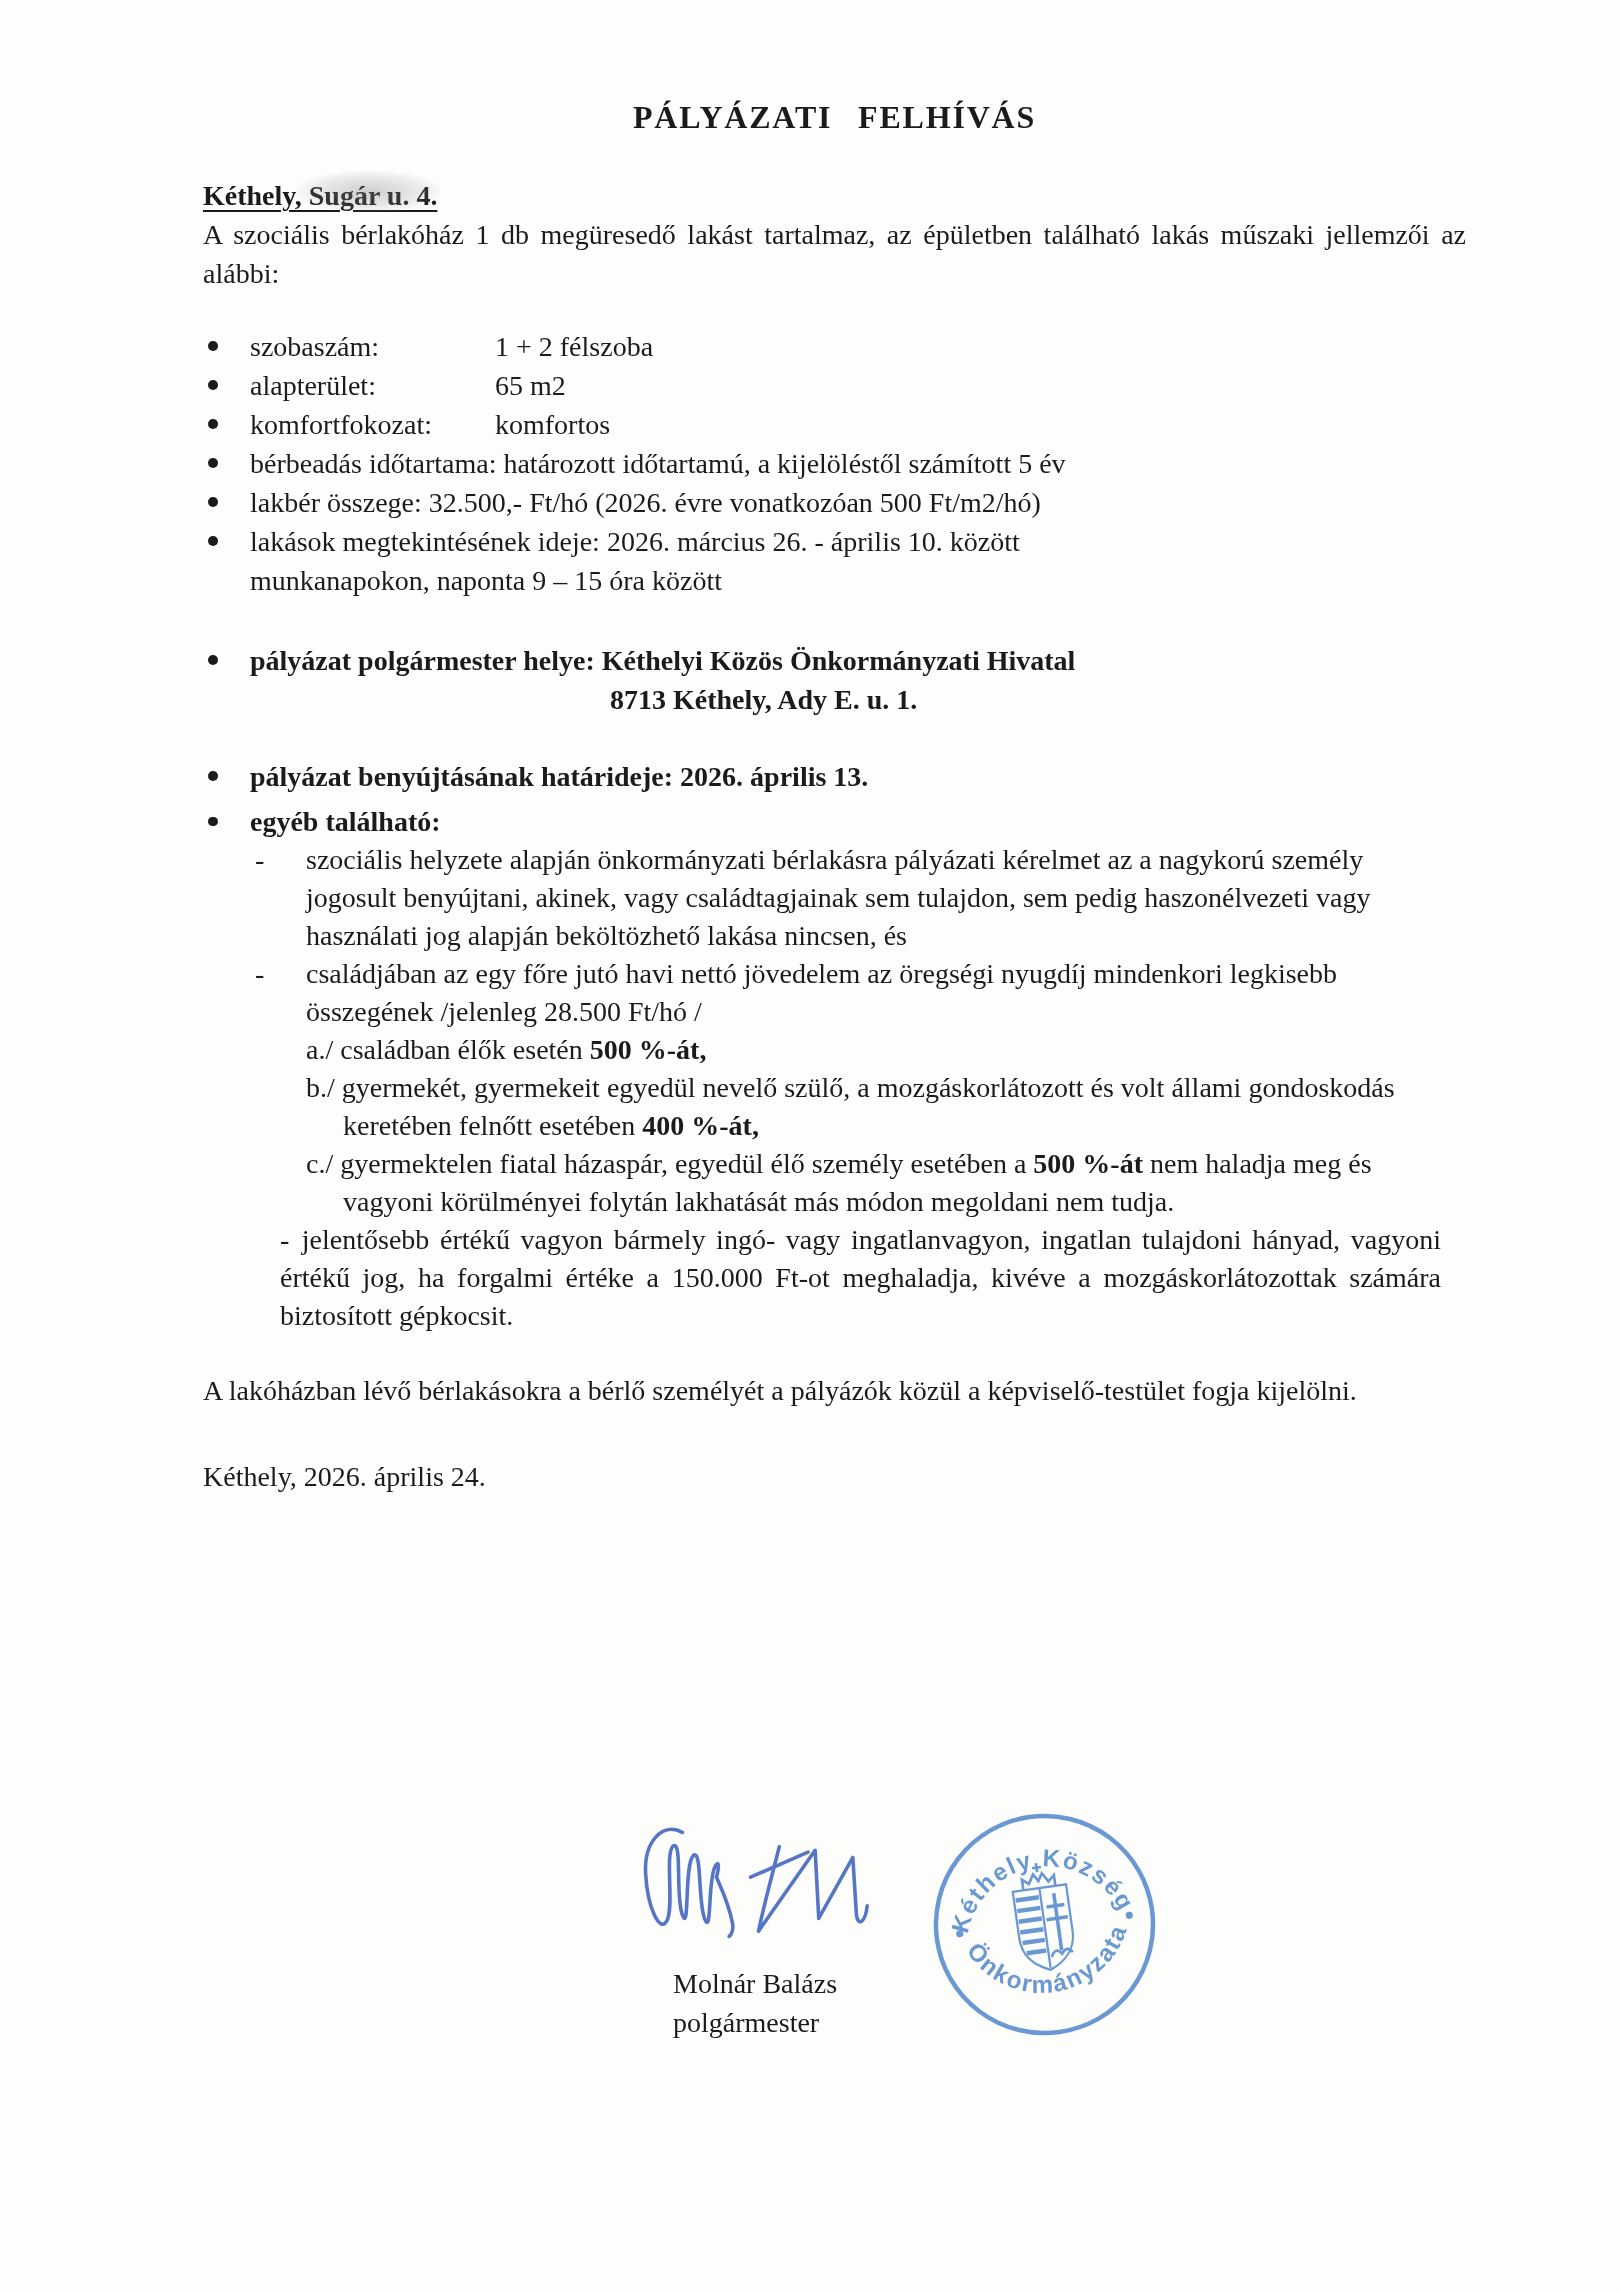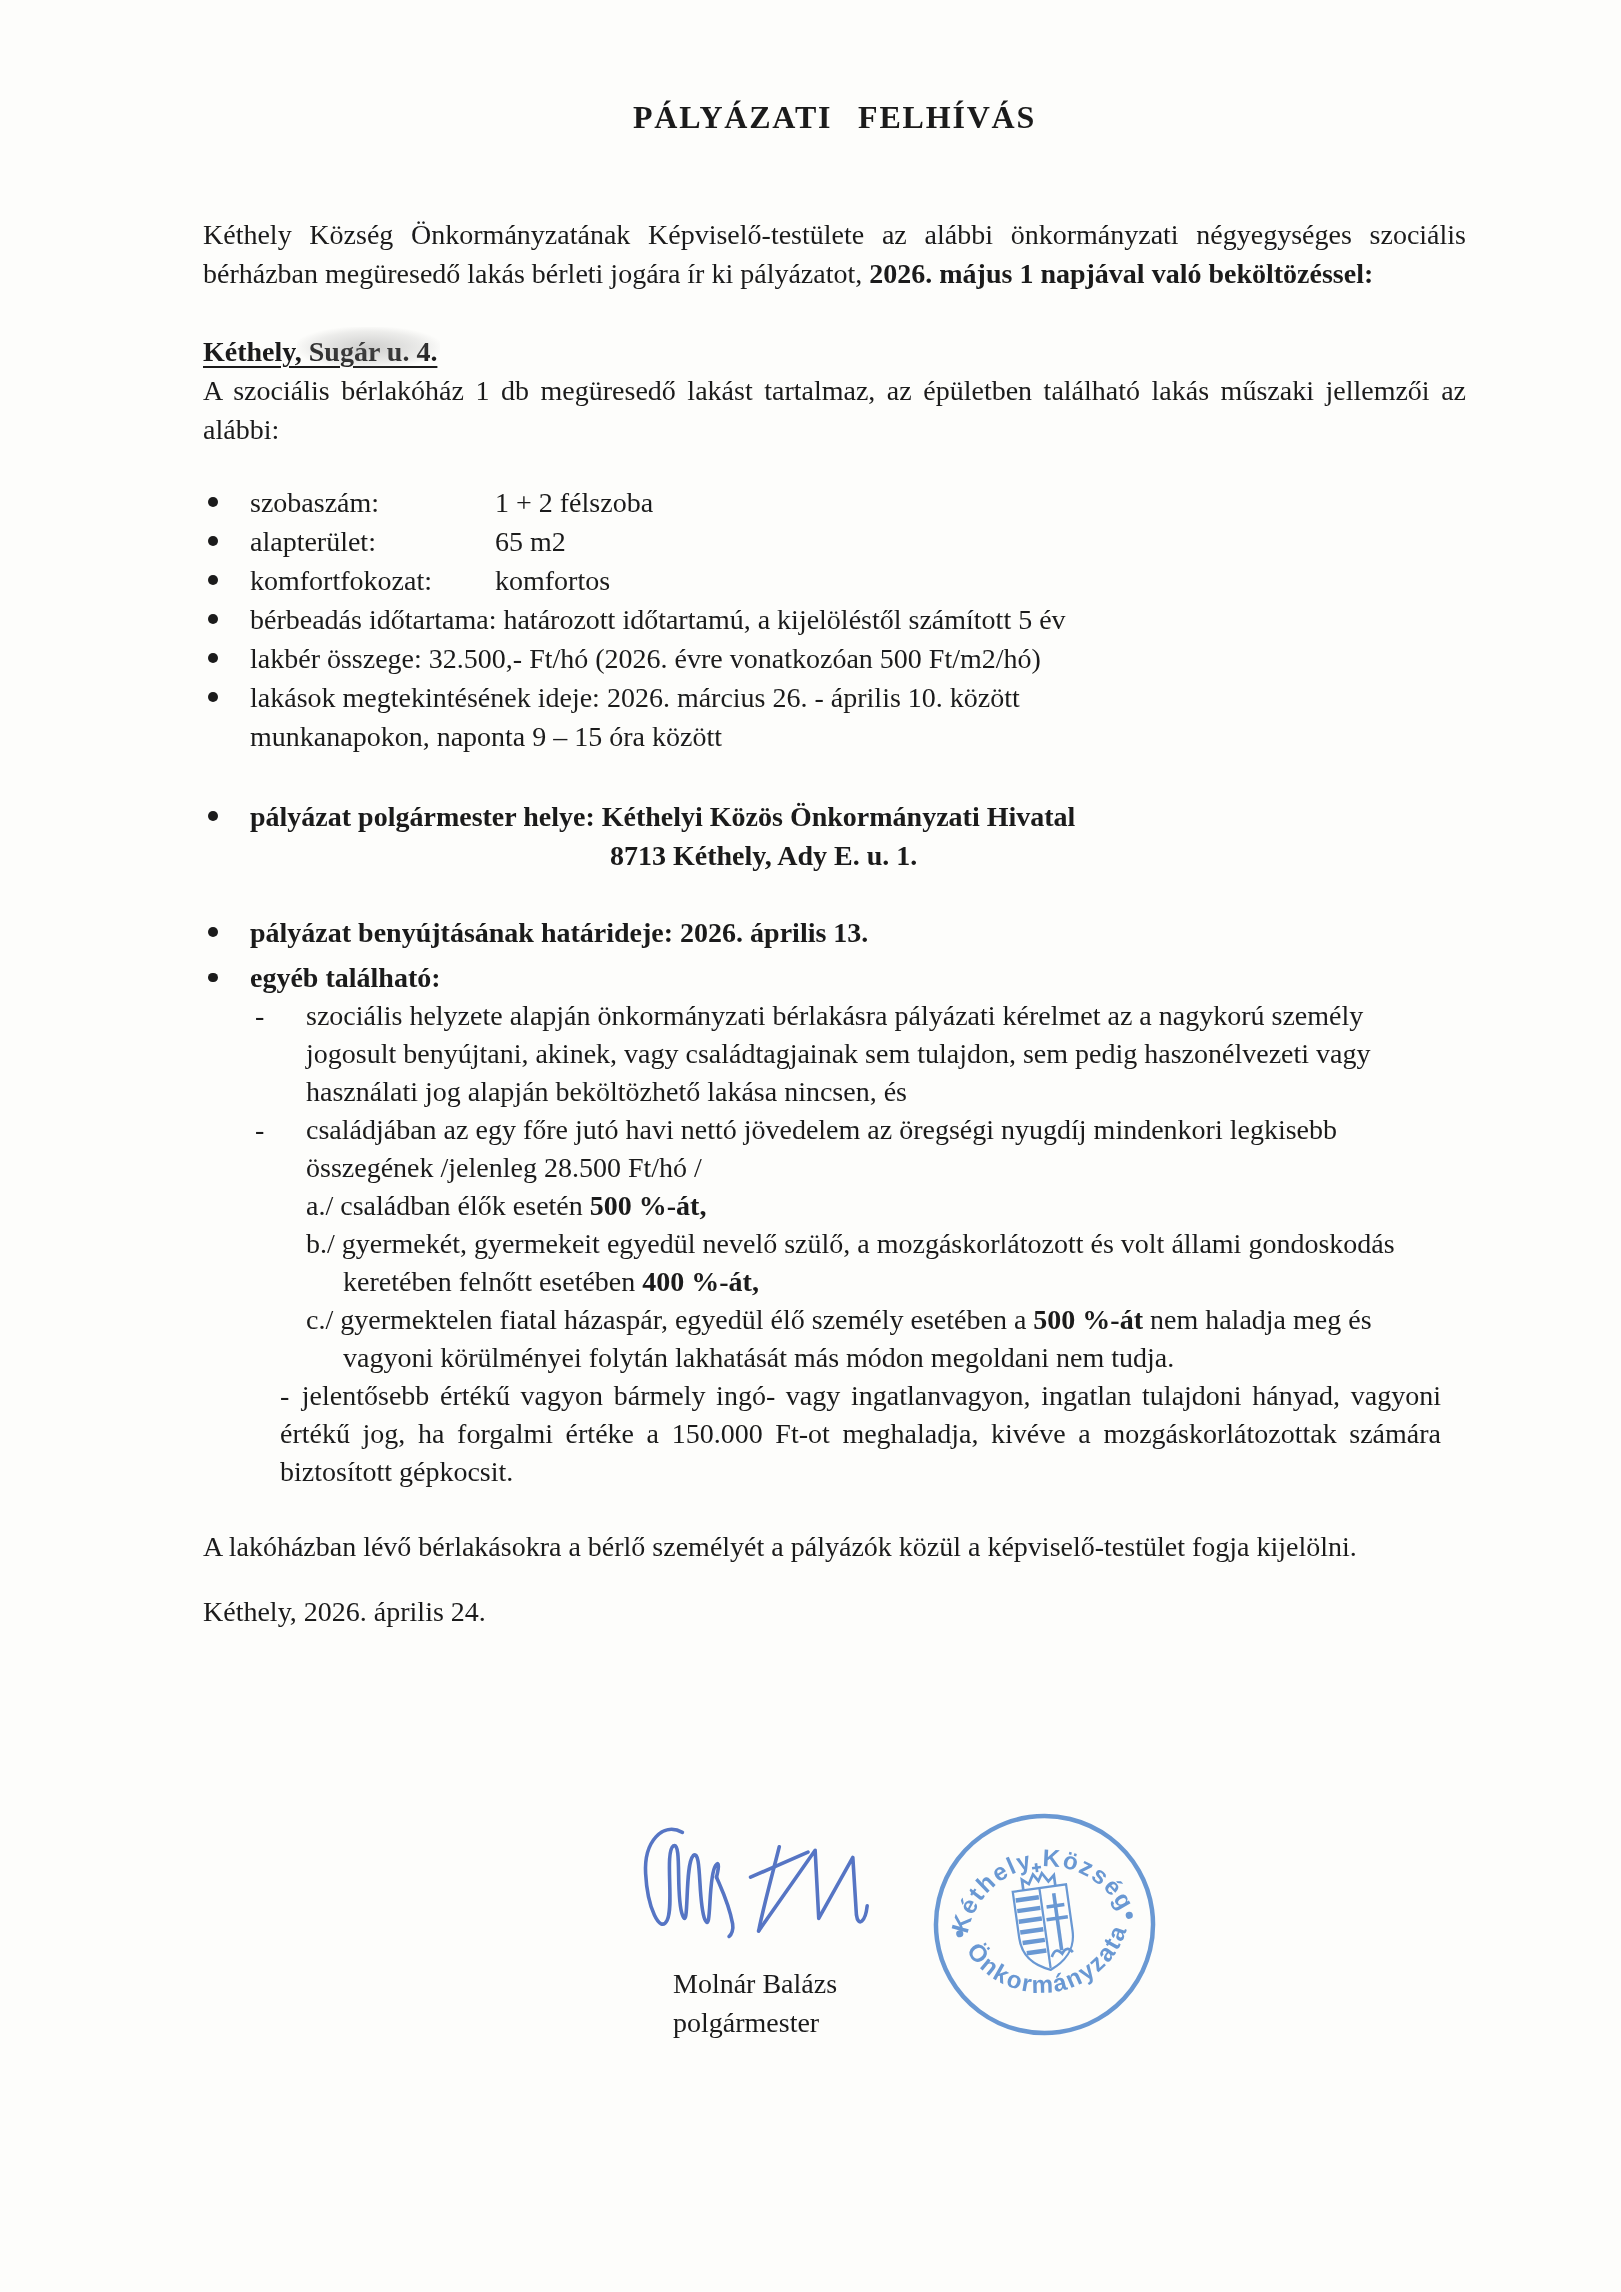--- a/index.html
+++ b/index.html
@@ -52,37 +52,36 @@
   .addr2{padding-left:360px;font-weight:bold;}
   .egyeb{margin-top:6.3px;}
   .cond{line-height:38px;}
   .dash-item{position:relative;padding-left:103px;max-width:1106px;}
   .dash-item::before{content:"-";position:absolute;left:52px;top:0;}
   .clause{padding-left:103px;max-width:1106px;}
   .clause.hang{padding-left:140px;text-indent:-37px;max-width:1143px;}
   .dash-item3{padding-left:77px;max-width:1161px;text-align:justify;}
   .dash3-marker{padding-right:12.5px;}
   .closing{margin-top:36px;text-align:justify;}
-  .dateline{margin-top:26px;}
+  .dateline{margin-top:47px;}
   .sig-svg{position:absolute;left:625px;top:1818px;}
   .sig-block{
     position:absolute;left:673px;top:1964px;width:242px;
     line-height:39px;
   }
   .stamp-svg{position:absolute;left:927px;top:1807px;filter:blur(0.4px);}
 </style>
 </head>
 <body>
 
 <div class="page">
   <div class="content">
 
     <div class="doc-title">PÁLYÁZATI  FELHÍVÁS</div>
 
-    <p class="intro"><span>Kéthely Község Önkormányzatának Képviselő-testülete az alábbi önkormányzati négyegységes szociális bérházban megüresedő lakás bérleti jogára ír ki pályázatot, </span><span class="b">2026. május 1 napjával való beköltözéssel:</span></p>
 
     <div class="addr-head-wrap">
       <span class="smudge"></span>
       <span class="addr-head">Kéthely, Sugár u. 4.</span>
     </div>
 
     <p class="building-intro" style="margin:0;">A szociális bérlakóház 1 db megüresedő lakást tartalmaz, az épületben található lakás műszaki jellemzői az alábbi:</p>
 
     <ul class="props">
       <li>

